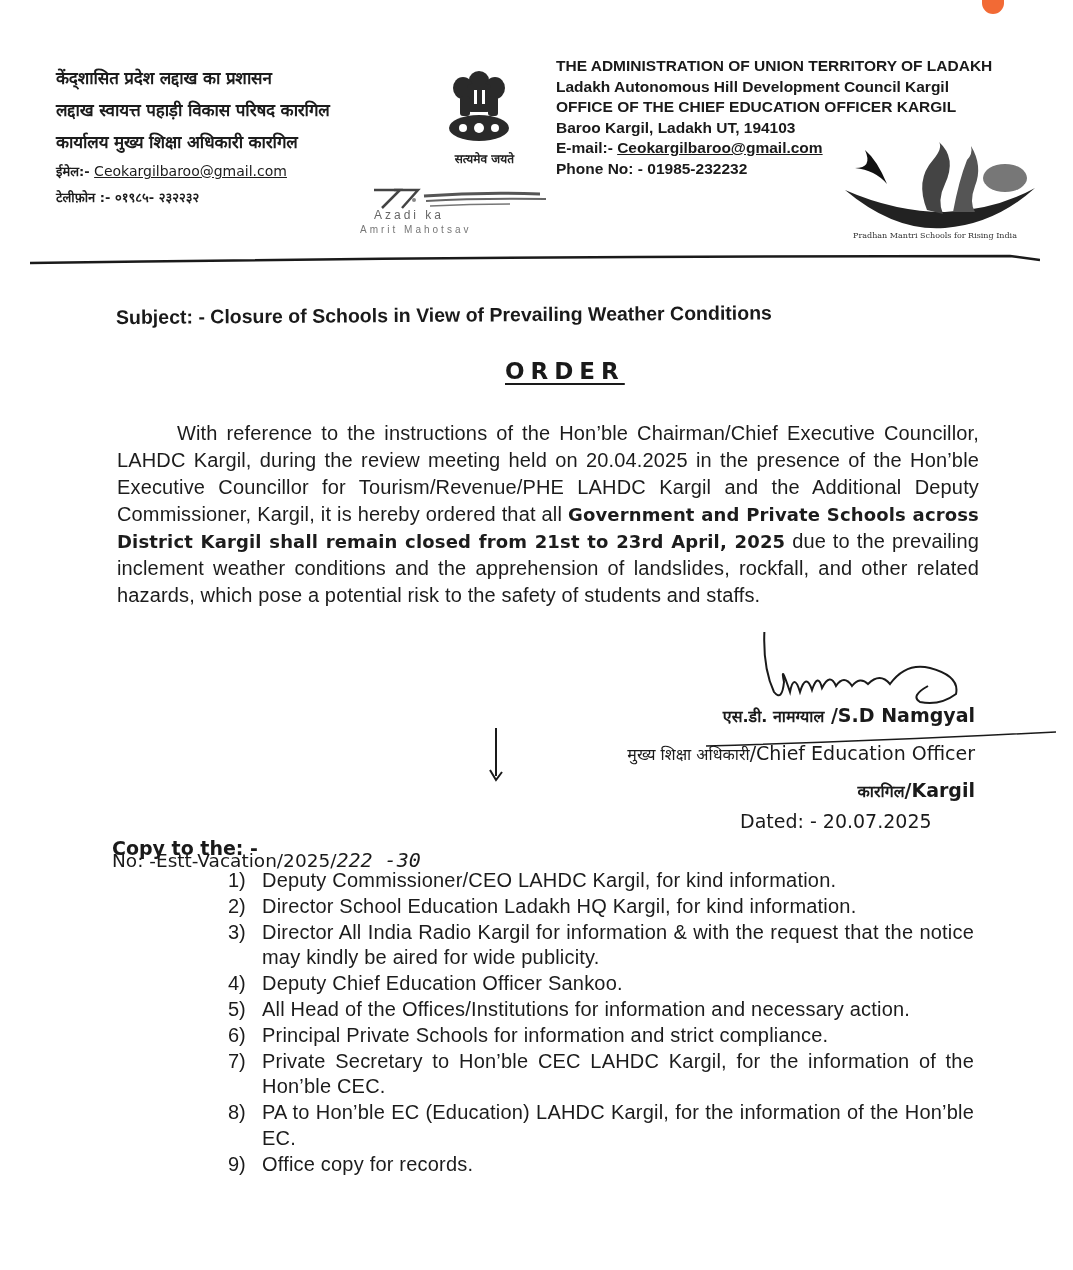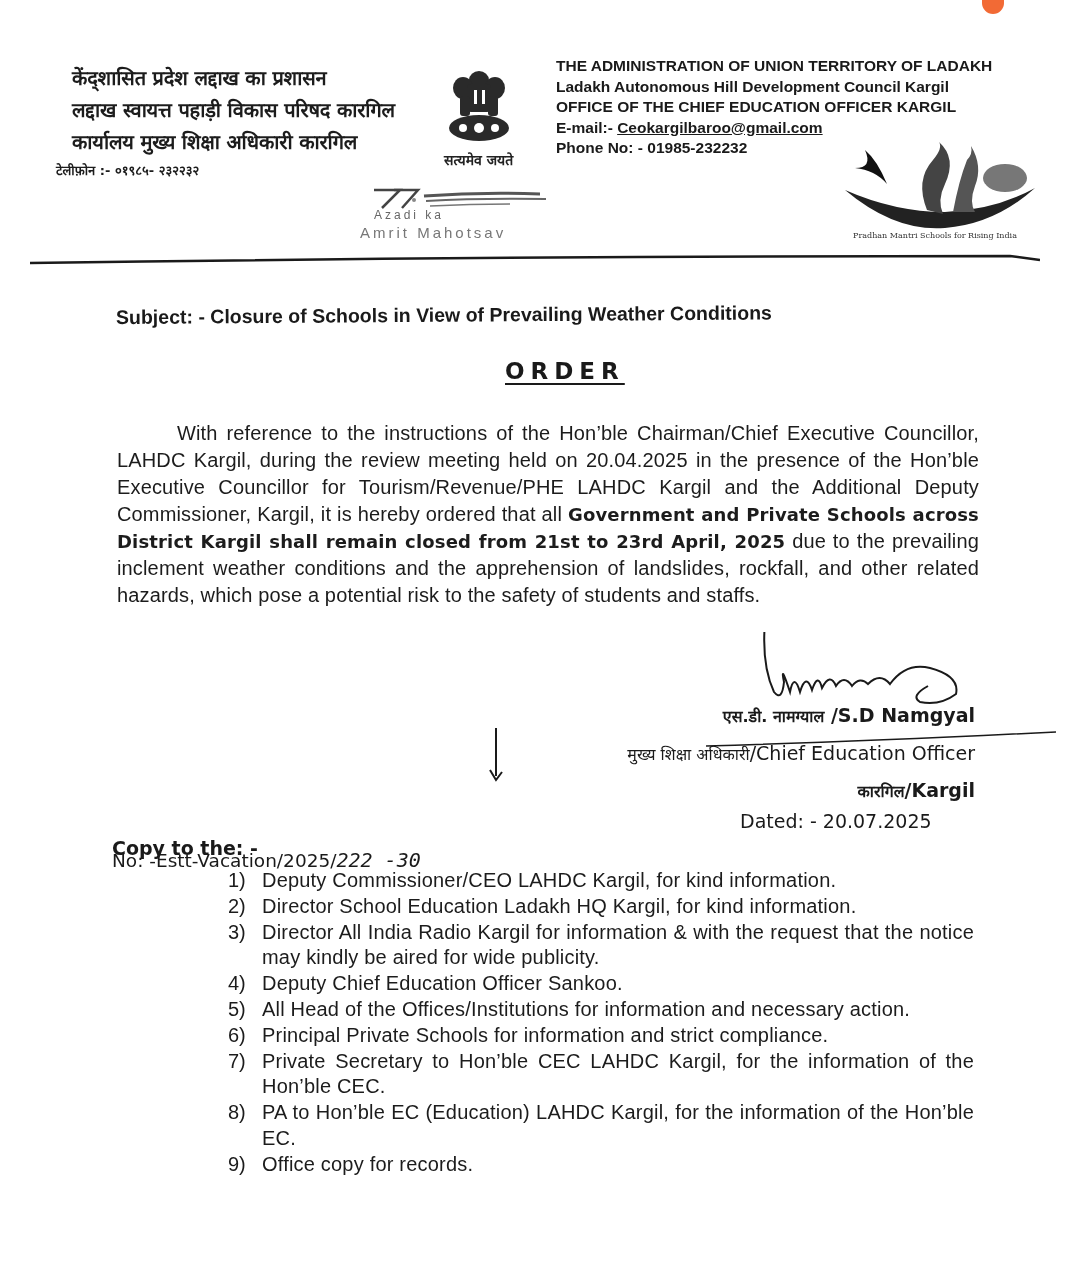--- a/index.html
+++ b/index.html
@@ -5,33 +5,33 @@
   html, body { margin: 0; padding: 0; }
   body {
     width: 1073px; height: 1270px; background: #ffffff; position: relative; overflow: hidden;
     font-family: "DejaVu Sans", sans-serif; color: #1a1a1a;
   }
   .abs { position: absolute; }
   .orange-dot { left: 982px; top: -12px; width: 22px; height: 26px; border-radius: 0 0 11px 11px; background: #f26a35; }
 
   
   .hi-block { left: 56px; top: 62px; font-family: "DejaVu Sans", sans-serif; font-weight: bold; color: #1c1c1c; }
-  .hi-line { font-size: 20px; line-height: 32px; white-space: nowrap; letter-spacing: -0.2px; margin-left: 16px; }
+  .hi-line { font-size: 17px; line-height: 32px; white-space: nowrap; letter-spacing: -0.2px; }
   .hi-small { font-size: 13px; line-height: 26px; white-space: nowrap; font-weight: bold; }
   .hi-small .val { font-weight: normal; }
   .hi-email { font-weight: normal; text-decoration: underline; font-size: 14px; }
 
   
   .emblem { left: 444px; top: 66px; width: 70px; height: 96px; }
-  .emblem-caption { left: 444px; top: 150px; width: 70px; text-align: left; font-size: 14px; font-weight: bold; color: #222; }
+  .emblem-caption { left: 444px; top: 150px; width: 70px; text-align: right; font-size: 12px; font-weight: bold; color: #222; }
 
   
   .azadi { left: 360px; top: 186px; width: 250px; height: 60px; }
   .azadi-t1 { left: 374px; top: 208px; font-family: "Liberation Sans", sans-serif; font-size: 12px; color: #666; letter-spacing: 3px; }
-  .azadi-t2 { left: 360px; top: 224px; font-family: "Liberation Sans", sans-serif; font-size: 15px; color: #777; letter-spacing: 3px; }
+  .azadi-t2 { left: 360px; top: 224px; font-family: "Liberation Sans", sans-serif; font-size: 10px; color: #777; letter-spacing: 3px; }
 
   
   .en-block { left: 556px; top: 56px; font-family: "Liberation Sans", sans-serif; font-weight: bold; color: #1a1a1a; }
   .en-line { font-size: 15.5px; line-height: 20.5px; white-space: nowrap; }
   .en-email { text-decoration: underline; }
 
   
   .pmshri { left: 835px; top: 140px; width: 210px; height: 100px; }
 
   .divider { left: 30px; top: 252px; width: 1010px; height: 14px; }
@@ -64,20 +64,24 @@
 </style>
 </head>
 <body>
 
 <div class="abs orange-dot"></div>
 
 <div class="abs hi-block">
   <div class="hi-line">केंद्शासित प्रदेश लद्दाख का प्रशासन</div>
   <div class="hi-line">लद्दाख स्वायत्त पहाड़ी विकास परिषद कारगिल</div>
   <div class="hi-line">कार्यालय मुख्य शिक्षा अधिकारी कारगिल</div>
+  <div class="hi-small">
+    <span>ईमेल:-</span>
+    <span class="hi-email">Ceokargilbaroo@gmail.com</span>
+  </div>
   <div class="hi-small">
     <span>टेलीफ़ोन :-</span>
     <span>०१९८५- २३२२३२</span>
   </div>
 </div>
 
 <svg class="abs emblem" viewBox="0 0 70 96">
   <g fill="#2a2a2a">
     <ellipse cx="35" cy="14" rx="10" ry="9"></ellipse>
     <ellipse cx="19" cy="22" rx="10" ry="11"></ellipse>
@@ -105,20 +109,21 @@
   <path d="M70 20 Q110 18 150 18" stroke="#777" stroke-width="1.5" fill="none"></path>
   <circle cx="54" cy="14" r="2" fill="#888"></circle>
 </svg>
 <div class="abs azadi-t1">Azadi ka</div>
 <div class="abs azadi-t2">Amrit Mahotsav</div>
 
 <div class="abs en-block">
   <div class="en-line">THE ADMINISTRATION OF UNION TERRITORY OF LADAKH</div>
   <div class="en-line">Ladakh Autonomous Hill Development Council Kargil</div>
   <div class="en-line">OFFICE OF THE CHIEF EDUCATION OFFICER KARGIL</div>
+  <div class="en-line">Baroo Kargil, Ladakh UT, 194103</div>
   <div class="en-line">
     <span>E-mail:- </span><span class="en-email">Ceokargilbaroo@gmail.com</span>
   </div>
   <div class="en-line">Phone No: - 01985-232232</div>
 </div>
 
 <svg class="abs pmshri" viewBox="0 0 210 100">
   <path d="M10 50 Q60 92 110 88 Q160 84 200 48 Q160 70 110 72 Q60 72 10 50 Z" fill="#222"></path>
   <path d="M20 28 Q40 30 52 44 Q42 20 30 10 Q38 28 20 28 Z" fill="#111"></path>
   <path d="M92 70 Q80 40 98 20 Q108 8 104 2 Q122 18 110 44 Q102 60 108 74 Z" fill="#444"></path>

